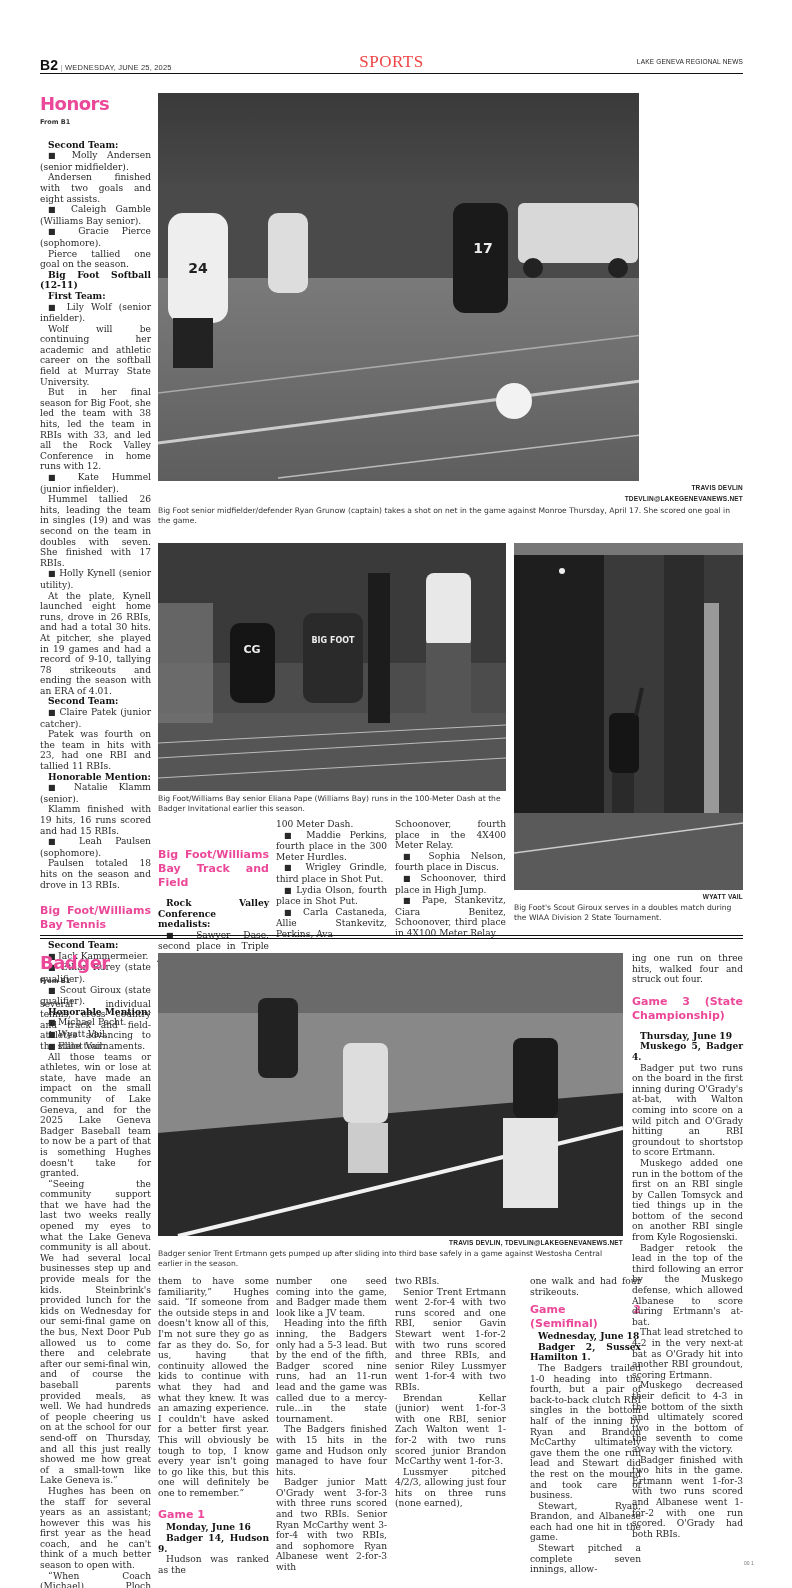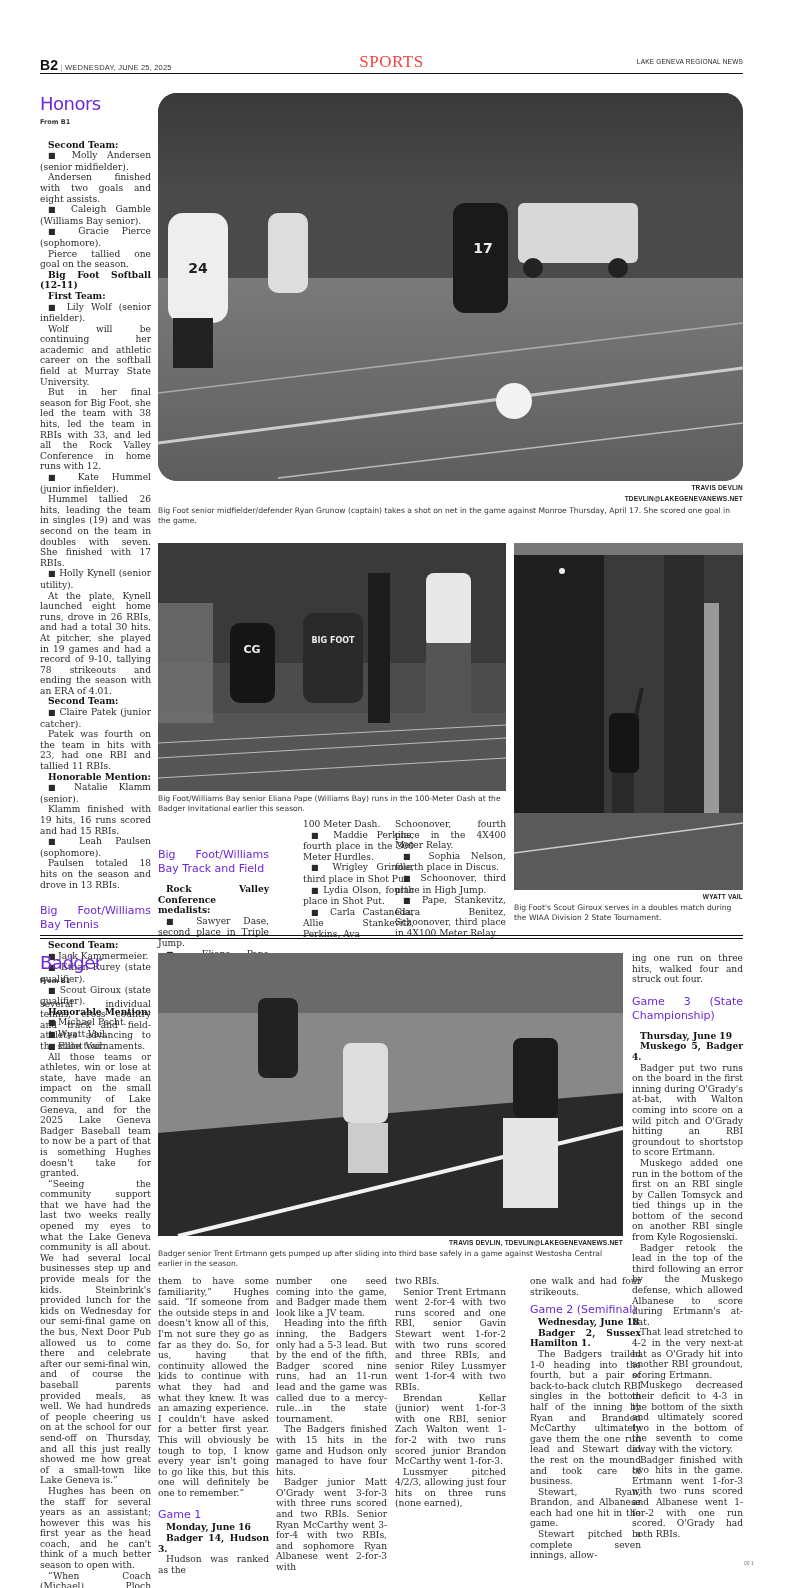--- a/index.html
+++ b/index.html
@@ -12,21 +12,21 @@
   .mh-left b { font-size: 14px; color: #111; }
   .mh-center { position: absolute; left: 0; right: 0; top: 0; text-align: center; font-family: "Liberation Serif", serif; font-size: 17px; color: #ef4444; letter-spacing: .5px; }
   .mh-right { position: absolute; right: 0; top: 6px; font-family: "Liberation Sans", sans-serif; font-size: 6.5px; color: #222; letter-spacing: .2px; }
 
   
   .col { position: absolute; font-size: 9.1px; line-height: 10.6px; text-align: justify; hyphens: auto; color: #2a2a2a; }
   .col p { text-indent: 8px; }
   .col p.sub { font-weight: bold; color: #111; }
   .col p.bul::before { content: "\25A0\00a0"; font-size: 8px; }
   .col p.noind { text-indent: 0; }
-  .hed { font-family: "DejaVu Sans", sans-serif; font-weight: normal; color: #6d28d9; }
+  .hed { font-family: "DejaVu Sans", sans-serif; font-weight: bold; color: #ec4899; }
   .hed-big { font-size: 18px; line-height: 20px; letter-spacing: -0.5px; }
   .hed-sm { font-size: 11px; line-height: 14px; }
   .from { font-family: "DejaVu Sans", sans-serif; font-weight: bold; font-size: 6.5px; color: #333; margin: 3px 0 12px; }
 
   
   .photo { position: absolute; overflow: hidden; background: #555; }
   .credit { position: absolute; font-family: "Liberation Sans", sans-serif; font-weight: bold; font-size: 6.5px; color: #222; text-align: right; letter-spacing: .2px; }
   .caption { position: absolute; font-family: "DejaVu Sans", sans-serif; font-size: 7.6px; line-height: 10px; color: #333; }
 
   .rule-double { position: absolute; left: 40px; width: 703px; height: 4px; border-top: 1.5px solid #111; border-bottom: .8px solid #111; }
@@ -75,21 +75,21 @@
       <p class="bul">Jack Kammermeier.</p>
       <p class="bul">Ethan Rurey (state qualifier).</p>
       <p class="bul">Scout Giroux (state qualifier).</p>
       <p class="sub">Honorable Mention:</p>
       <p class="bul">Michael Pecht.</p>
       <p class="bul">Wyatt Vail.</p>
       <p class="bul">Elliot Vail.</p>
     </div>
 </div>
 
-<div class="photo" style="left:158px; top:93px; width:585px; height:388px;border-radius:19px;">
+<div class="photo" style="left:158px; top:93px; width:481px; height:388px;">
   <svg width="585" height="388" viewBox="0 0 585 388">
     <defs>
       <linearGradient id="sky" x1="0" y1="0" x2="0" y2="1">
           <stop offset="0" stop-color="#3a3a3a"></stop>
           <stop offset="1" stop-color="#5a5a5a"></stop>
         </linearGradient>
       <linearGradient id="turf" x1="0" y1="0" x2="0" y2="1">
           <stop offset="0" stop-color="#7a7a7a"></stop>
           <stop offset="1" stop-color="#5e5e5e"></stop>
         </linearGradient>
@@ -164,21 +164,21 @@
 <div class="caption" style="left:514px; top:903px; width:229px;">Big Foot's Scout Giroux serves in a doubles match during the WIAA Division 2 State Tournament.</div>
 
 <div class="col" style="left:158px; top:826px; width:111px;margin-top:20px;">
   <div class="hed hed-sm" style="margin:2px 0 8px; line-height:14px;">Big Foot/Williams Bay Track and Field</div>
   <div>
       <p class="sub">Rock Valley Conference medalists:</p>
       <p class="bul">Sawyer Dase, second place in Triple Jump.</p>
       <p class="bul">Eliana Pape (Williams Bay), fourth place in the</p>
     </div>
 </div>
-<div class="col" style="left:276px; top:819px; width:111px;margin-left:27px;">
+<div class="col" style="left:276px; top:819px; width:111px;">
     <p class="noind">100 Meter Dash.</p>
     <p class="bul">Maddie Perkins, fourth place in the 300 Meter Hurdles.</p>
     <p class="bul">Wrigley Grindle, third place in Shot Put.</p>
     <p class="bul">Lydia Olson, fourth place in Shot Put.</p>
     <p class="bul">Carla Castaneda, Allie Stankevitz, Perkins, Ava</p>
   </div>
 <div class="col" style="left:395px; top:819px; width:111px;">
     <p class="noind">Schoonover, fourth place in the 4X400 Meter Relay.</p>
     <p class="bul">Sophia Nelson, fourth place in Discus.</p>
     <p class="bul">Schoonover, third place in High Jump.</p>
@@ -215,21 +215,21 @@
 </div>
 <div class="credit" style="left:158px; top:1239px; width:465px;">TRAVIS DEVLIN, TDEVLIN@LAKEGENEVANEWS.NET</div>
 <div class="caption" style="left:158px; top:1249px; width:465px;">Badger senior Trent Ertmann gets pumped up after sliding into third base safely in a game against Westosha Central earlier in the season.</div>
 
 <div class="col" style="left:158px; top:1276px; width:111px;">
   <div>
       <p class="noind">them to have some familiarity,” Hughes said. “If someone from the outside steps in and doesn't know all of this, I'm not sure they go as far as they do. So, for us, having that continuity allowed the kids to continue with what they had and what they knew. It was an amazing experience. I couldn't have asked for a better first year. This will obviously be tough to top, I know every year isn't going to go like this, but this one will definitely be one to remember.”</p>
     </div>
   <div class="hed hed-sm" style="margin-top:10px;">Game 1</div>
   <p class="sub">Monday, June 16</p>
-  <p class="sub">Badger 14, Hudson 3.</p>
+  <p class="sub">Badger 14, Hudson 9.</p>
   <p>Hudson was ranked as the</p>
 </div>
 <div class="col" style="left:276px; top:1276px; width:111px;">
     <p class="noind">number one seed coming into the game, and Badger made them look like a JV team.</p>
     <p class="p">Heading into the fifth inning, the Badgers only had a 5-3 lead. But by the end of the fifth, Badger scored nine runs, had an 11-run lead and the game was called due to a mercy-rule…in the state tournament.</p>
     <p class="p">The Badgers finished with 15 hits in the game and Hudson only managed to have four hits.</p>
     <p class="p">Badger junior Matt O'Grady went 3-for-3 with three runs scored and two RBIs. Senior Ryan McCarthy went 3-for-4 with two RBIs, and sophomore Ryan Albanese went 2-for-3 with</p>
   </div>
 <div class="col" style="left:395px; top:1276px; width:111px;">
     <p class="noind">two RBIs.</p>

